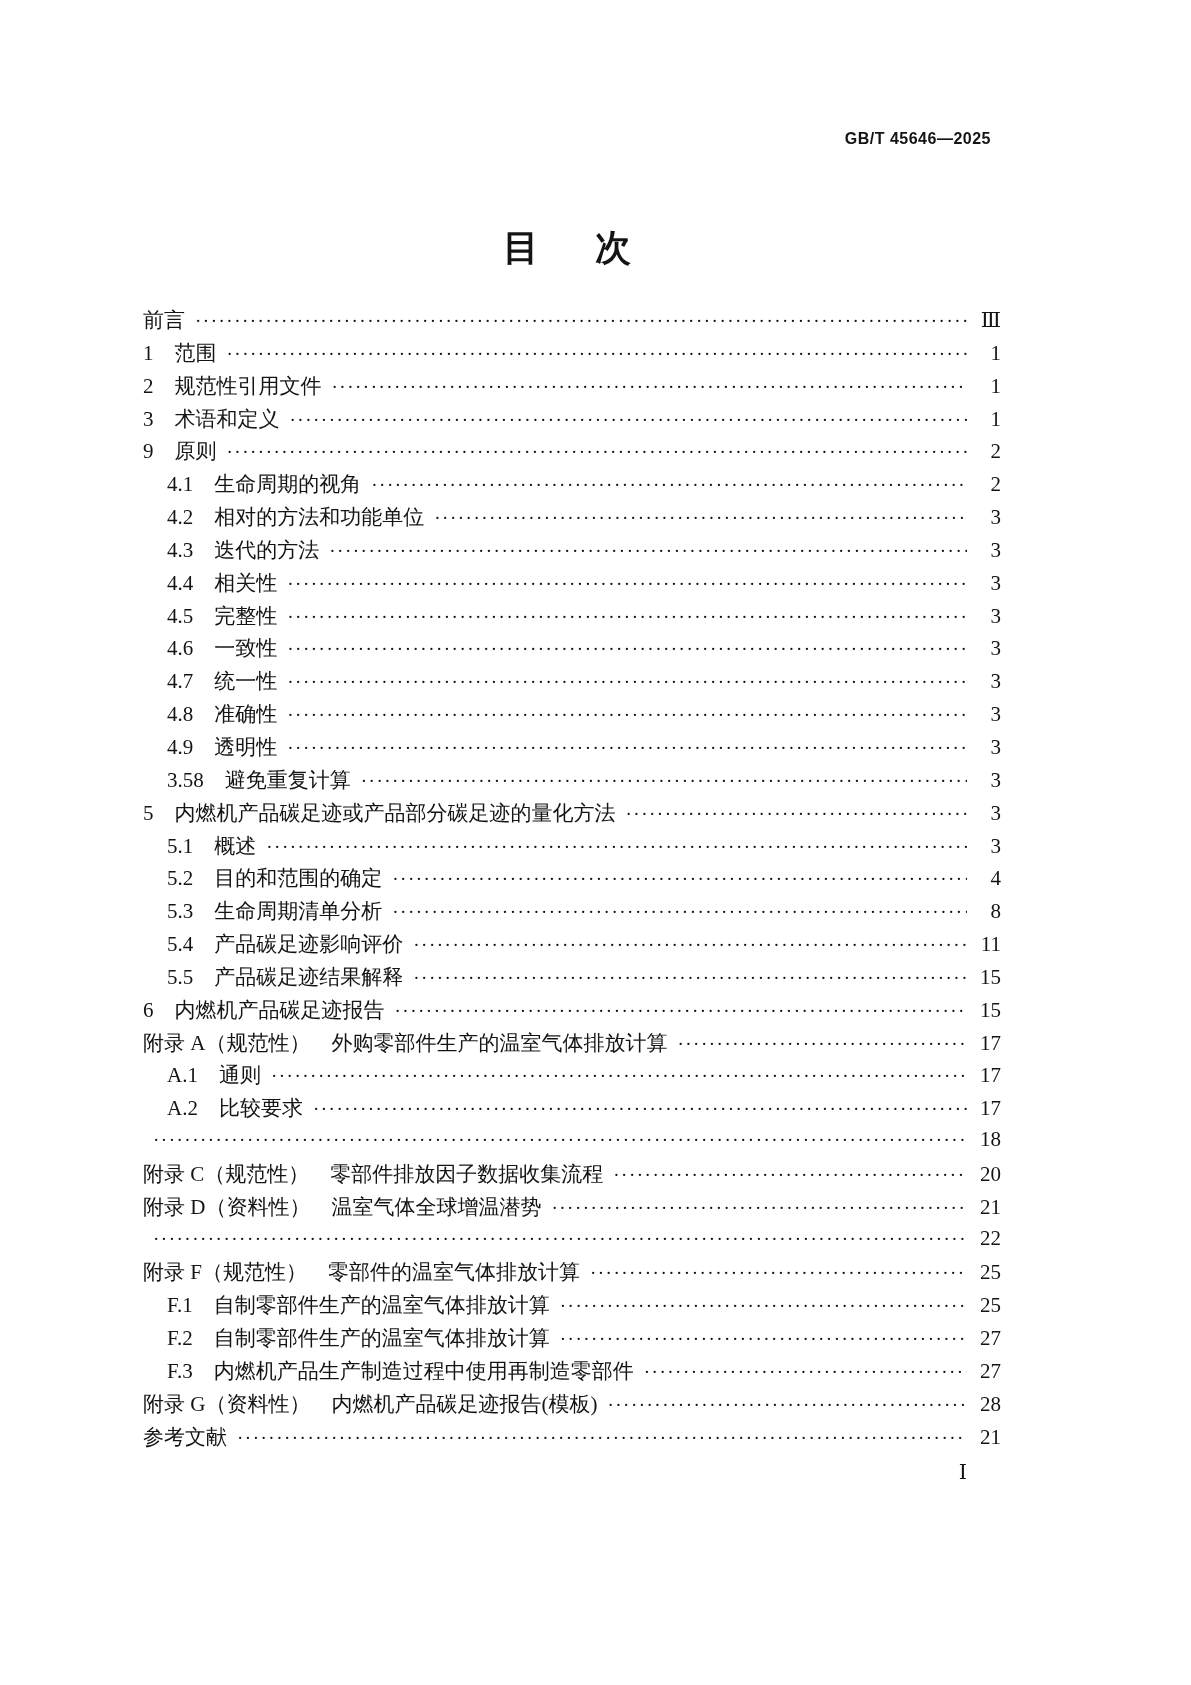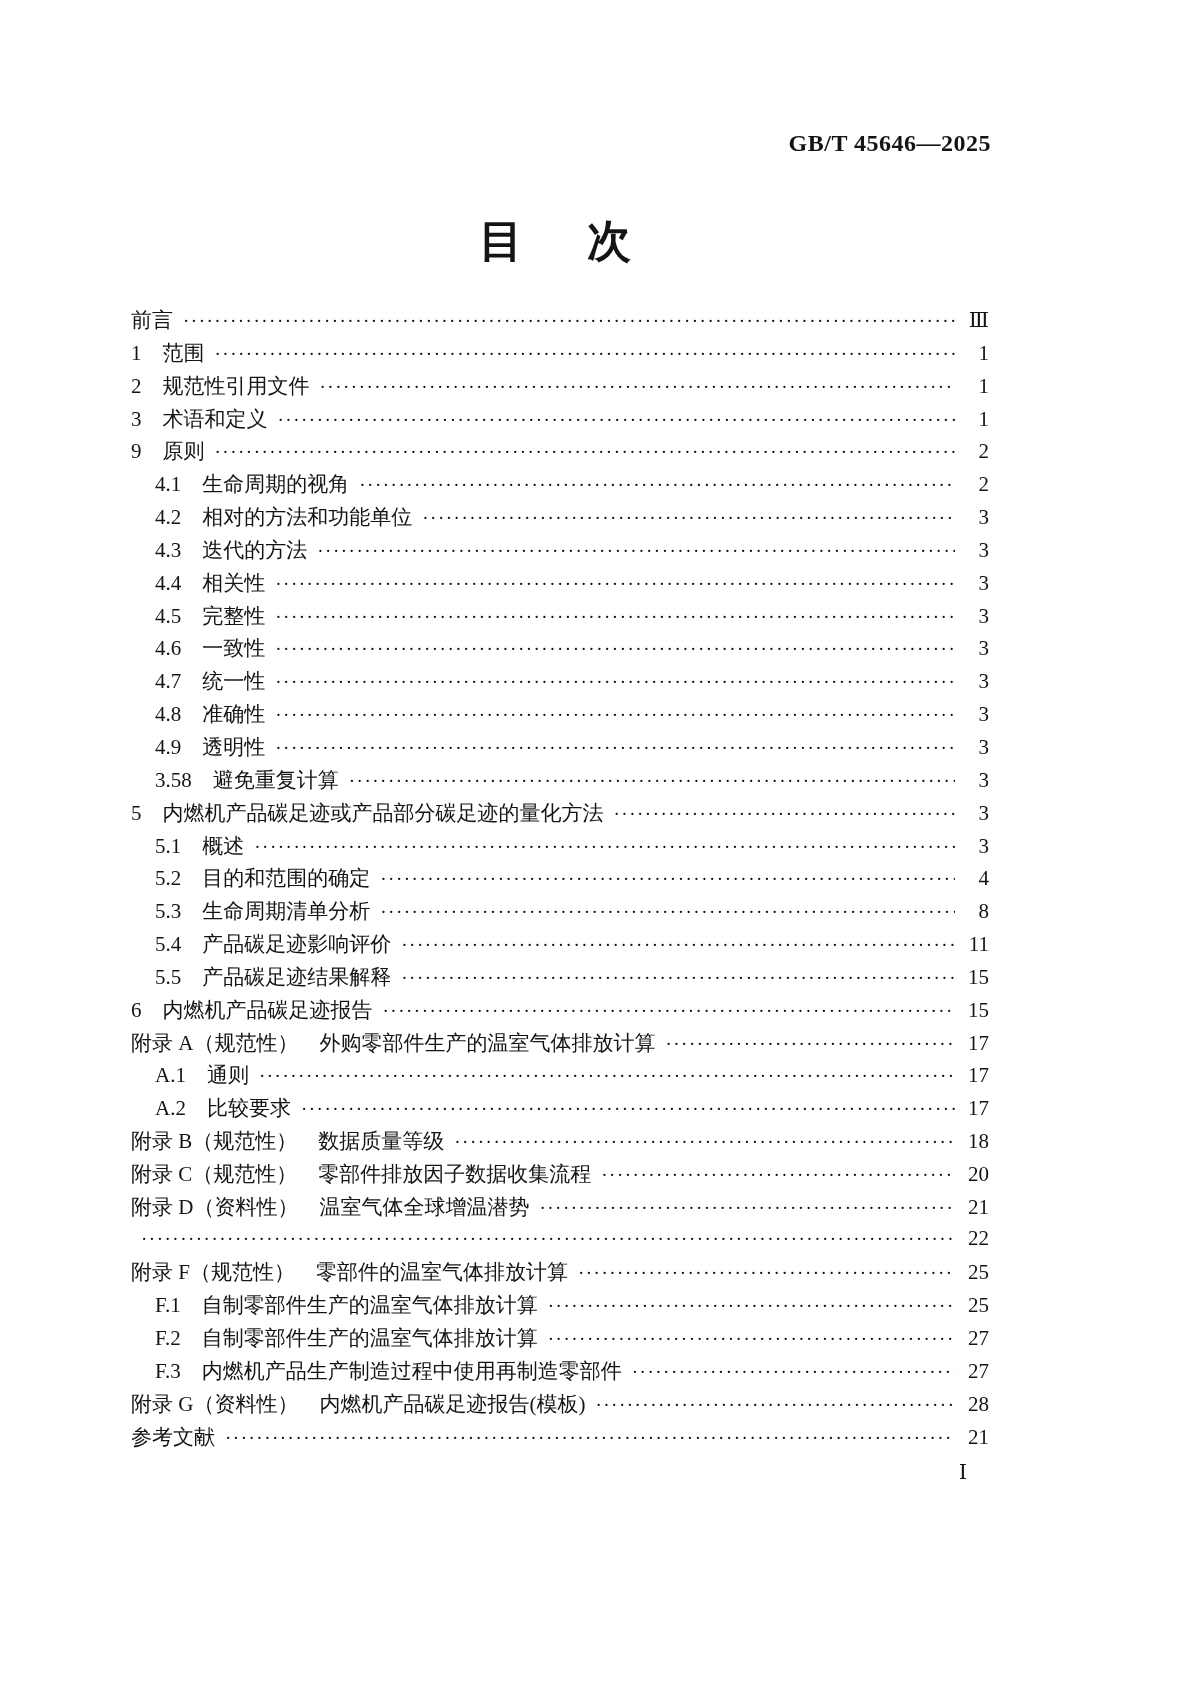--- a/index.html
+++ b/index.html
@@ -13,41 +13,41 @@
     height: 1685px;
     background: #ffffff;
     color: #141414;
     font-family: "Liberation Serif", "DejaVu Serif", serif;
     overflow: hidden;
   }
   .header-code {
     position: absolute;
     top: 130px;
     right: 200px;
-    font-size: 24px;
+    font-size: 16px;
     font-weight: bold;
-    font-family: Liberation Serif, serif;
+    font-family: Liberation Sans, sans-serif;
     letter-spacing: 0.5px;
   }
   .doc-title {
     position: absolute;
     top: 212px;
     left: 131px;
     width: 858px;
-    margin: 0;
+    margin: 12px;
     text-align: center;
-    font-size: 44px;
+    font-size: 36px;
     font-weight: bold;
     letter-spacing: 10px;
     font-family: "Liberation Sans", "DejaVu Sans", sans-serif;
     white-space: pre;
   }
   .toc {
     position: absolute;
-    left: 131px;
+    left: 143px;
     top: 306px;
     width: 858px;
     font-size: 21px;
   }
   .toc-row {
     display: flex;
     align-items: baseline;
     height: 32.85px;
   }
   .toc-row.indent-1 {
@@ -206,21 +206,20 @@
         <span class="toc-label">A.1　通则</span>
         <span class="toc-dots">····························································································································································································································</span>
         <span class="toc-page">17</span>
       </div>
       <div class="toc-row indent-1">
         <span class="toc-label">A.2　比较要求</span>
         <span class="toc-dots">····························································································································································································································</span>
         <span class="toc-page">17</span>
       </div>
       <div class="toc-row">
-        <span class="toc-label">附录 B（规范性）　数据质量等级</span>
         <span class="toc-dots">····························································································································································································································</span>
         <span class="toc-page">18</span>
       </div>
       <div class="toc-row">
         <span class="toc-label">附录 C（规范性）　零部件排放因子数据收集流程</span>
         <span class="toc-dots">····························································································································································································································</span>
         <span class="toc-page">20</span>
       </div>
       <div class="toc-row">
         <span class="toc-label">附录 D（资料性）　温室气体全球增温潜势</span>

